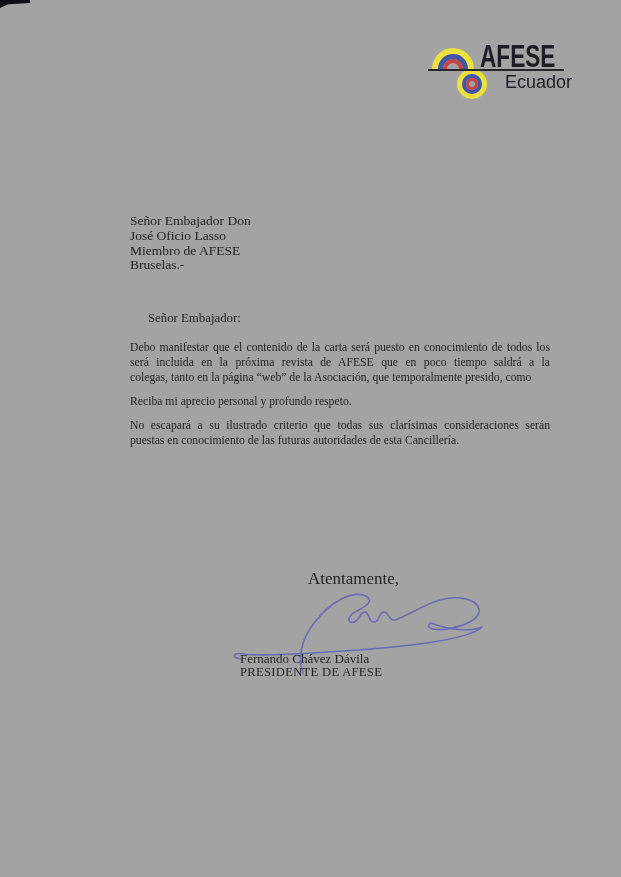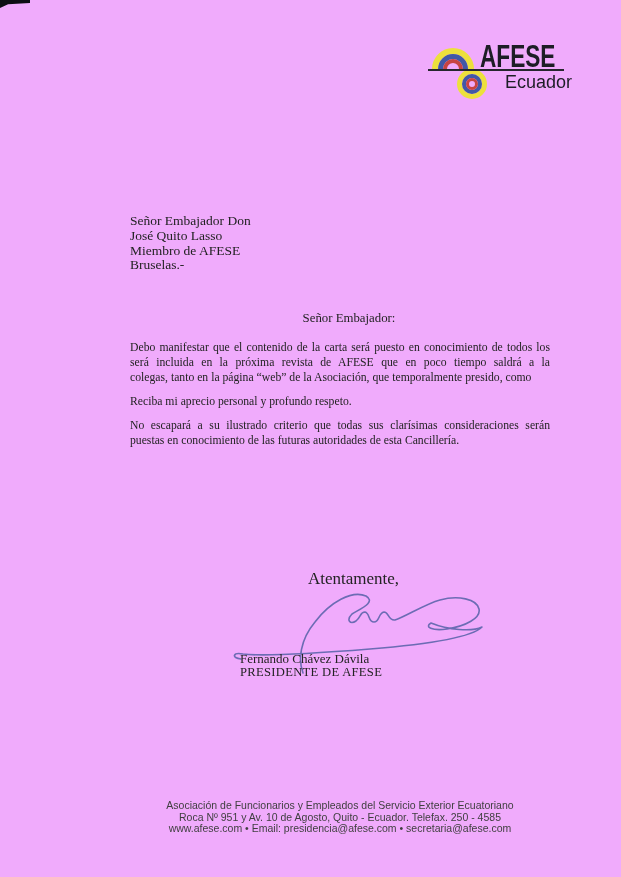--- a/index.html
+++ b/index.html
@@ -1,18 +1,18 @@
 <!DOCTYPE html>
 <html><head>
 <meta charset="utf-8">
 <style>
   html,body { margin:0; padding:0; background:#e8e8e8; }
   .page {
     position:relative; width:621px; height:877px; margin:0 auto;
-    background:#f0abfc; overflow:hidden;
+    background:#a3a3a3; overflow:hidden;
     font-family:"Liberation Serif","DejaVu Serif",serif; color:#262626;
   }
   
   .corner-mark {
     position:absolute; left:0; top:0; width:30px; height:8px; background:#0e0e14;
     clip-path:polygon(0 0, 100% 0, 100% 38%, 27% 52%, 0 100%);
   }
   
   .logo { position:absolute; left:428px; top:40px; width:190px; height:64px; }
   .logo svg { position:absolute; left:0; top:0; }
@@ -30,21 +30,21 @@
   }
   
   .refblock {
     position:absolute; right:70px; top:137px; text-align:right;
     font-size:13.5px; line-height:16px; color:#1c1c1c; white-space:nowrap;
   }
   
   .recipient { position:absolute; left:130px; top:214px; font-size:13.5px; line-height:14.8px; color:#222; }
   
   .body { position:absolute; left:130px; top:311px; width:420px; font-size:11.7px; color:#232323; }
-  .salutation { margin:0 0 14px 18px; font-size:12.8px; line-height:15px;text-align:center; }
+  .salutation { margin:0 0 14px 18px; font-size:12.8px; line-height:15px; }
   .para { margin:0 0 9px 0; }
   .pline { line-height:15px; text-align:justify; text-align-last:justify; }
   .para .pline:last-child { text-align-last:left; }
   .closing { position:absolute; left:308px; top:569px; font-size:17px; color:#232323; }
   
   .signature { position:absolute; left:225px; top:585px; }
   .signer {
     position:absolute; left:240px; top:652px; width:192px; text-align:left;
     font-size:13px; line-height:13.8px; color:#232323;
   }
@@ -73,21 +73,21 @@
       <circle cx="44" cy="44" r="4.5" stroke="#c74441" stroke-width="3" fill="none"></circle>
     </svg>
     <div class="logo-line"></div>
     <div class="logo-word">AFESE</div>
     <div class="logo-country">Ecuador</div>
   </div>
 
 
   <div class="recipient">
       <div>Señor Embajador Don</div>
-      <div>José Quito Lasso</div>
+      <div>José Oficio Lasso</div>
       <div>Miembro de AFESE</div>
       <div>Bruselas.-</div>
     </div>
 
   <div class="body">
     <div class="salutation">Señor Embajador:</div>
     <div class="para">
         <div class="pline">Debo manifestar que el contenido de la carta será puesto en conocimiento de todos los</div>
         <div class="pline">será incluida en la próxima revista de AFESE que en poco tiempo saldrá a la</div>
         <div class="pline">colegas, tanto en la página “web” de la Asociación, que temporalmente presido, como</div>
@@ -121,19 +121,14 @@
              C 245 54, 195 60, 145 64
              C 95 68, 40 72, 18 69
              C 8 67, 6 73, 16 74" stroke="#6c6cb4" stroke-width="1.6" fill="none" stroke-linecap="round" stroke-linejoin="round"></path>
   </svg>
 
   <div class="signer">
     <div>Fernando Chávez Dávila</div>
     <div class="title">PRESIDENTE DE AFESE</div>
   </div>
 
-  <div class="footer">
-      <div>Asociación de Funcionarios y Empleados del Servicio Exterior Ecuatoriano</div>
-      <div>Roca Nº 951 y Av. 10 de Agosto, Quito - Ecuador. Telefax. 250 - 4585</div>
-      <div>www.afese.com • Email: presidencia@afese.com • secretaria@afese.com</div>
-    </div>
 
 </div>
 
 </body></html>

